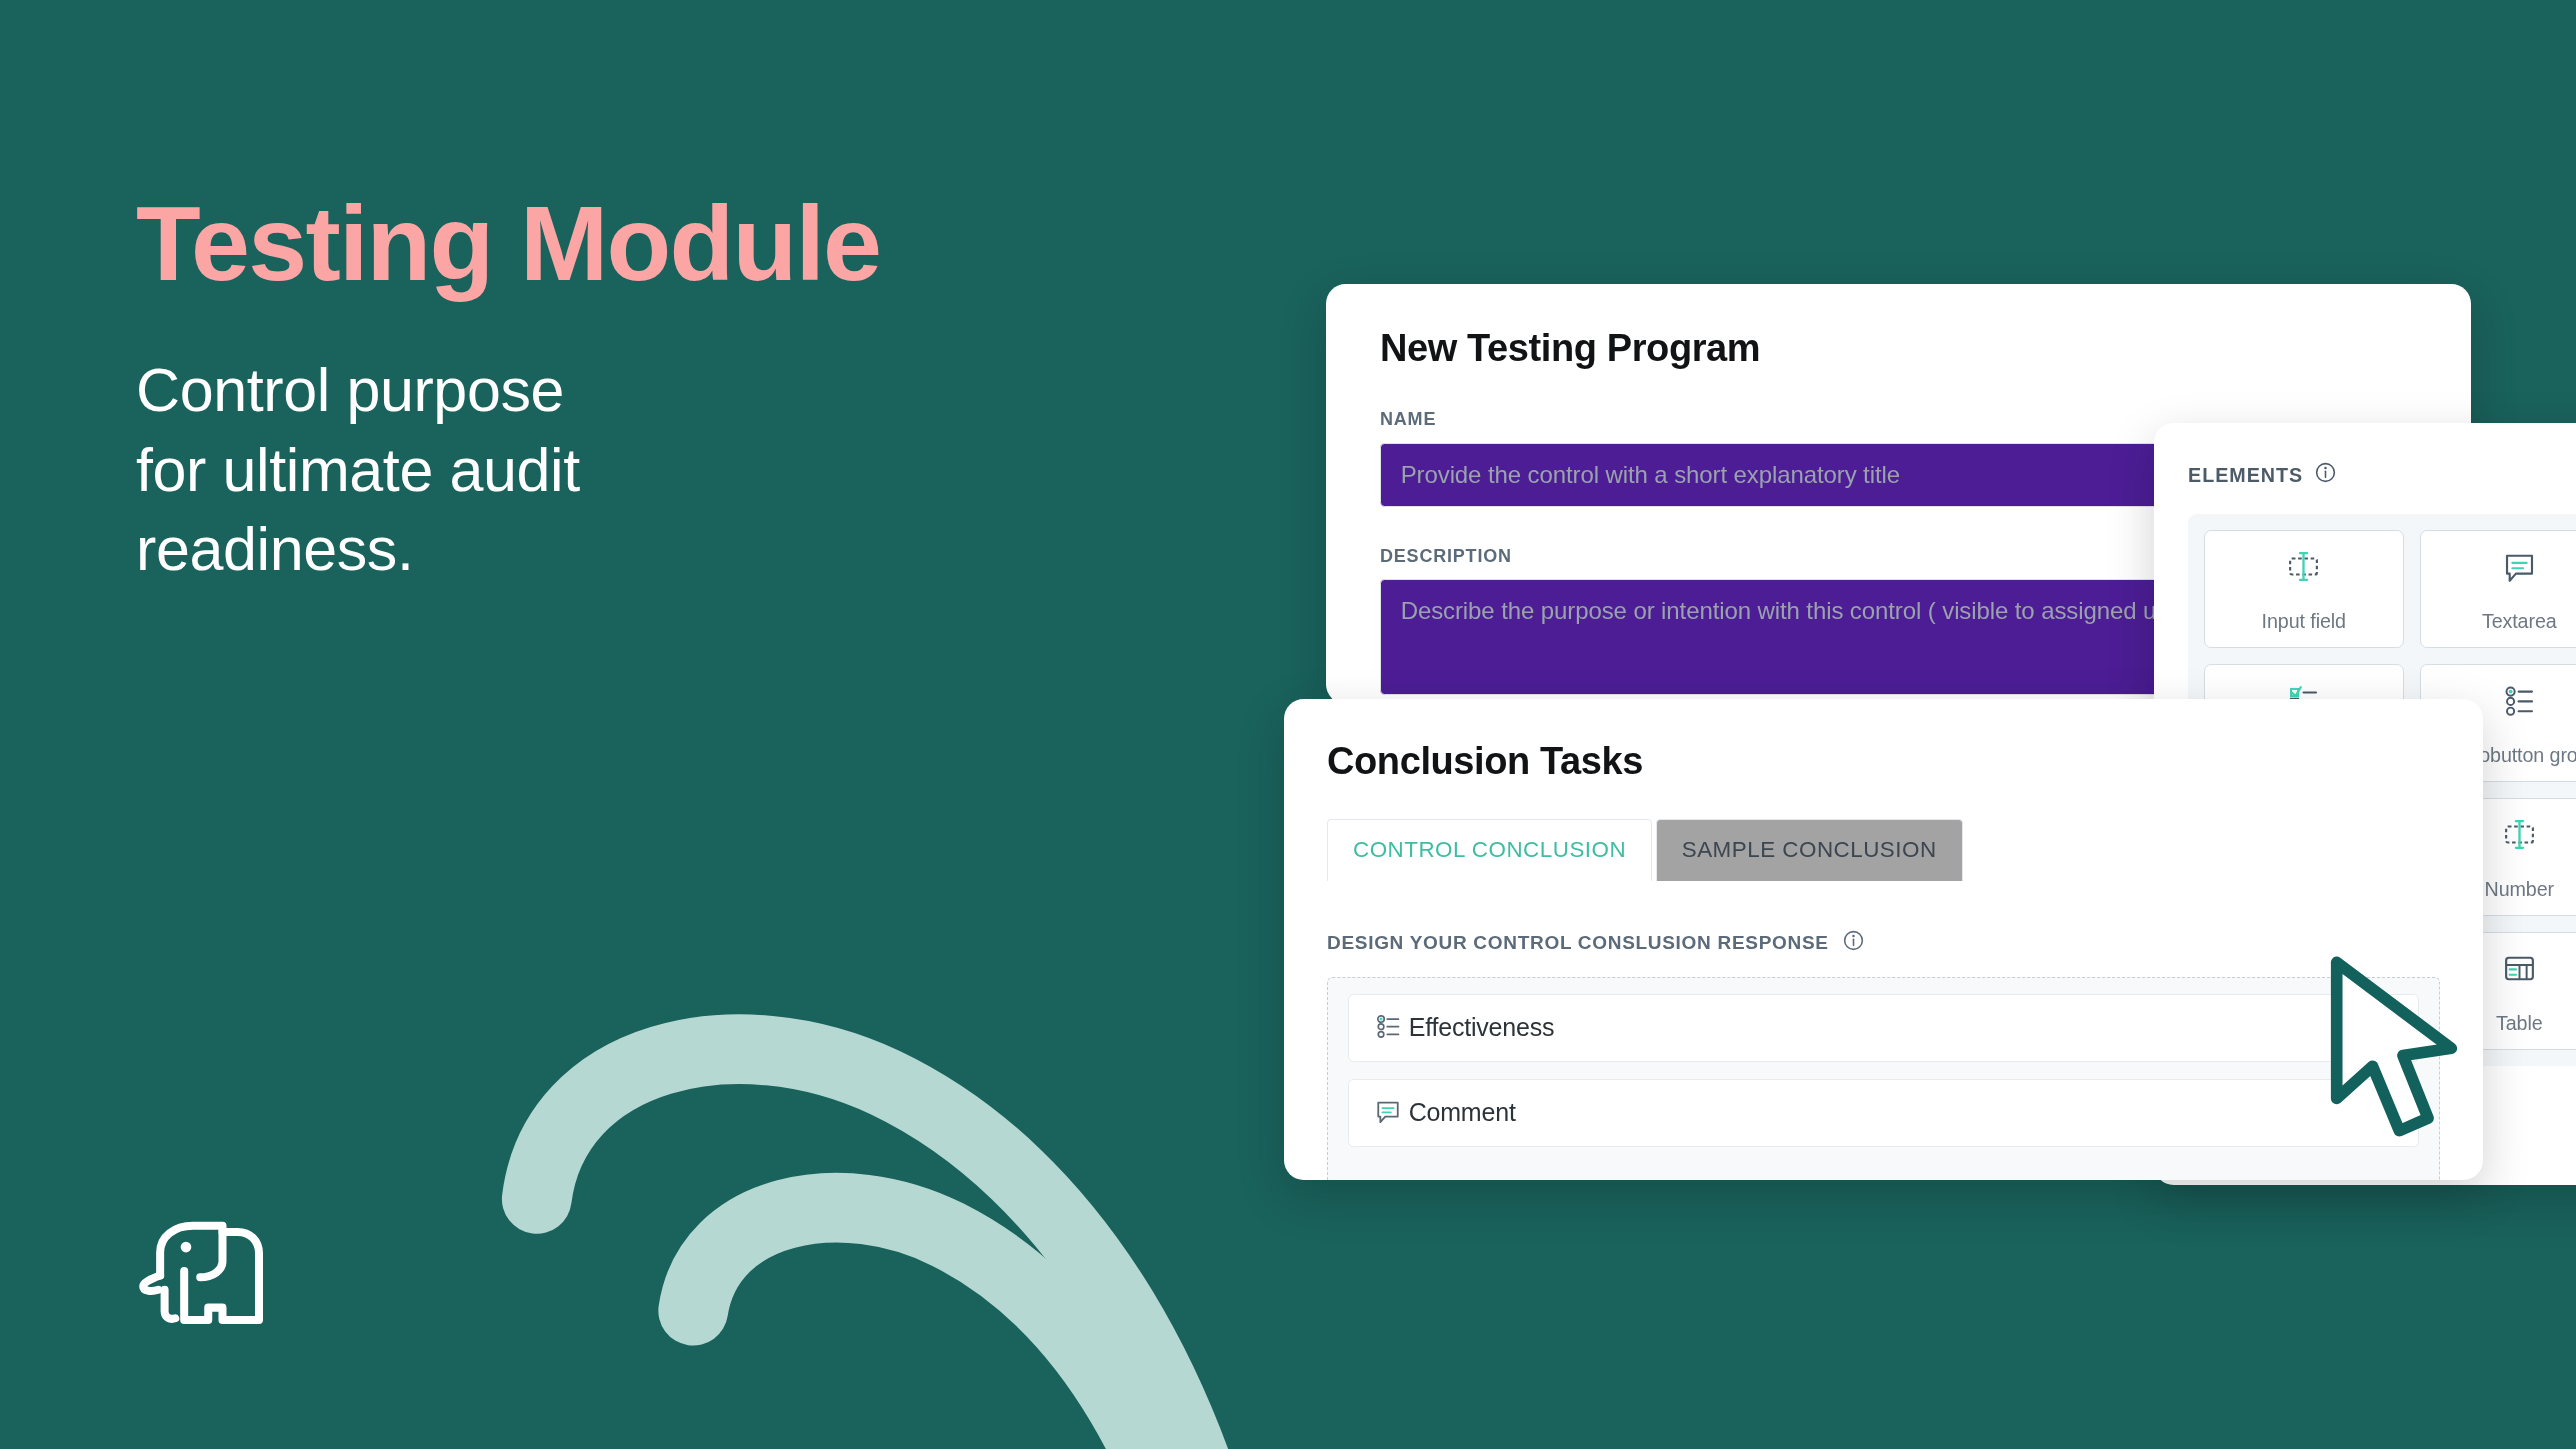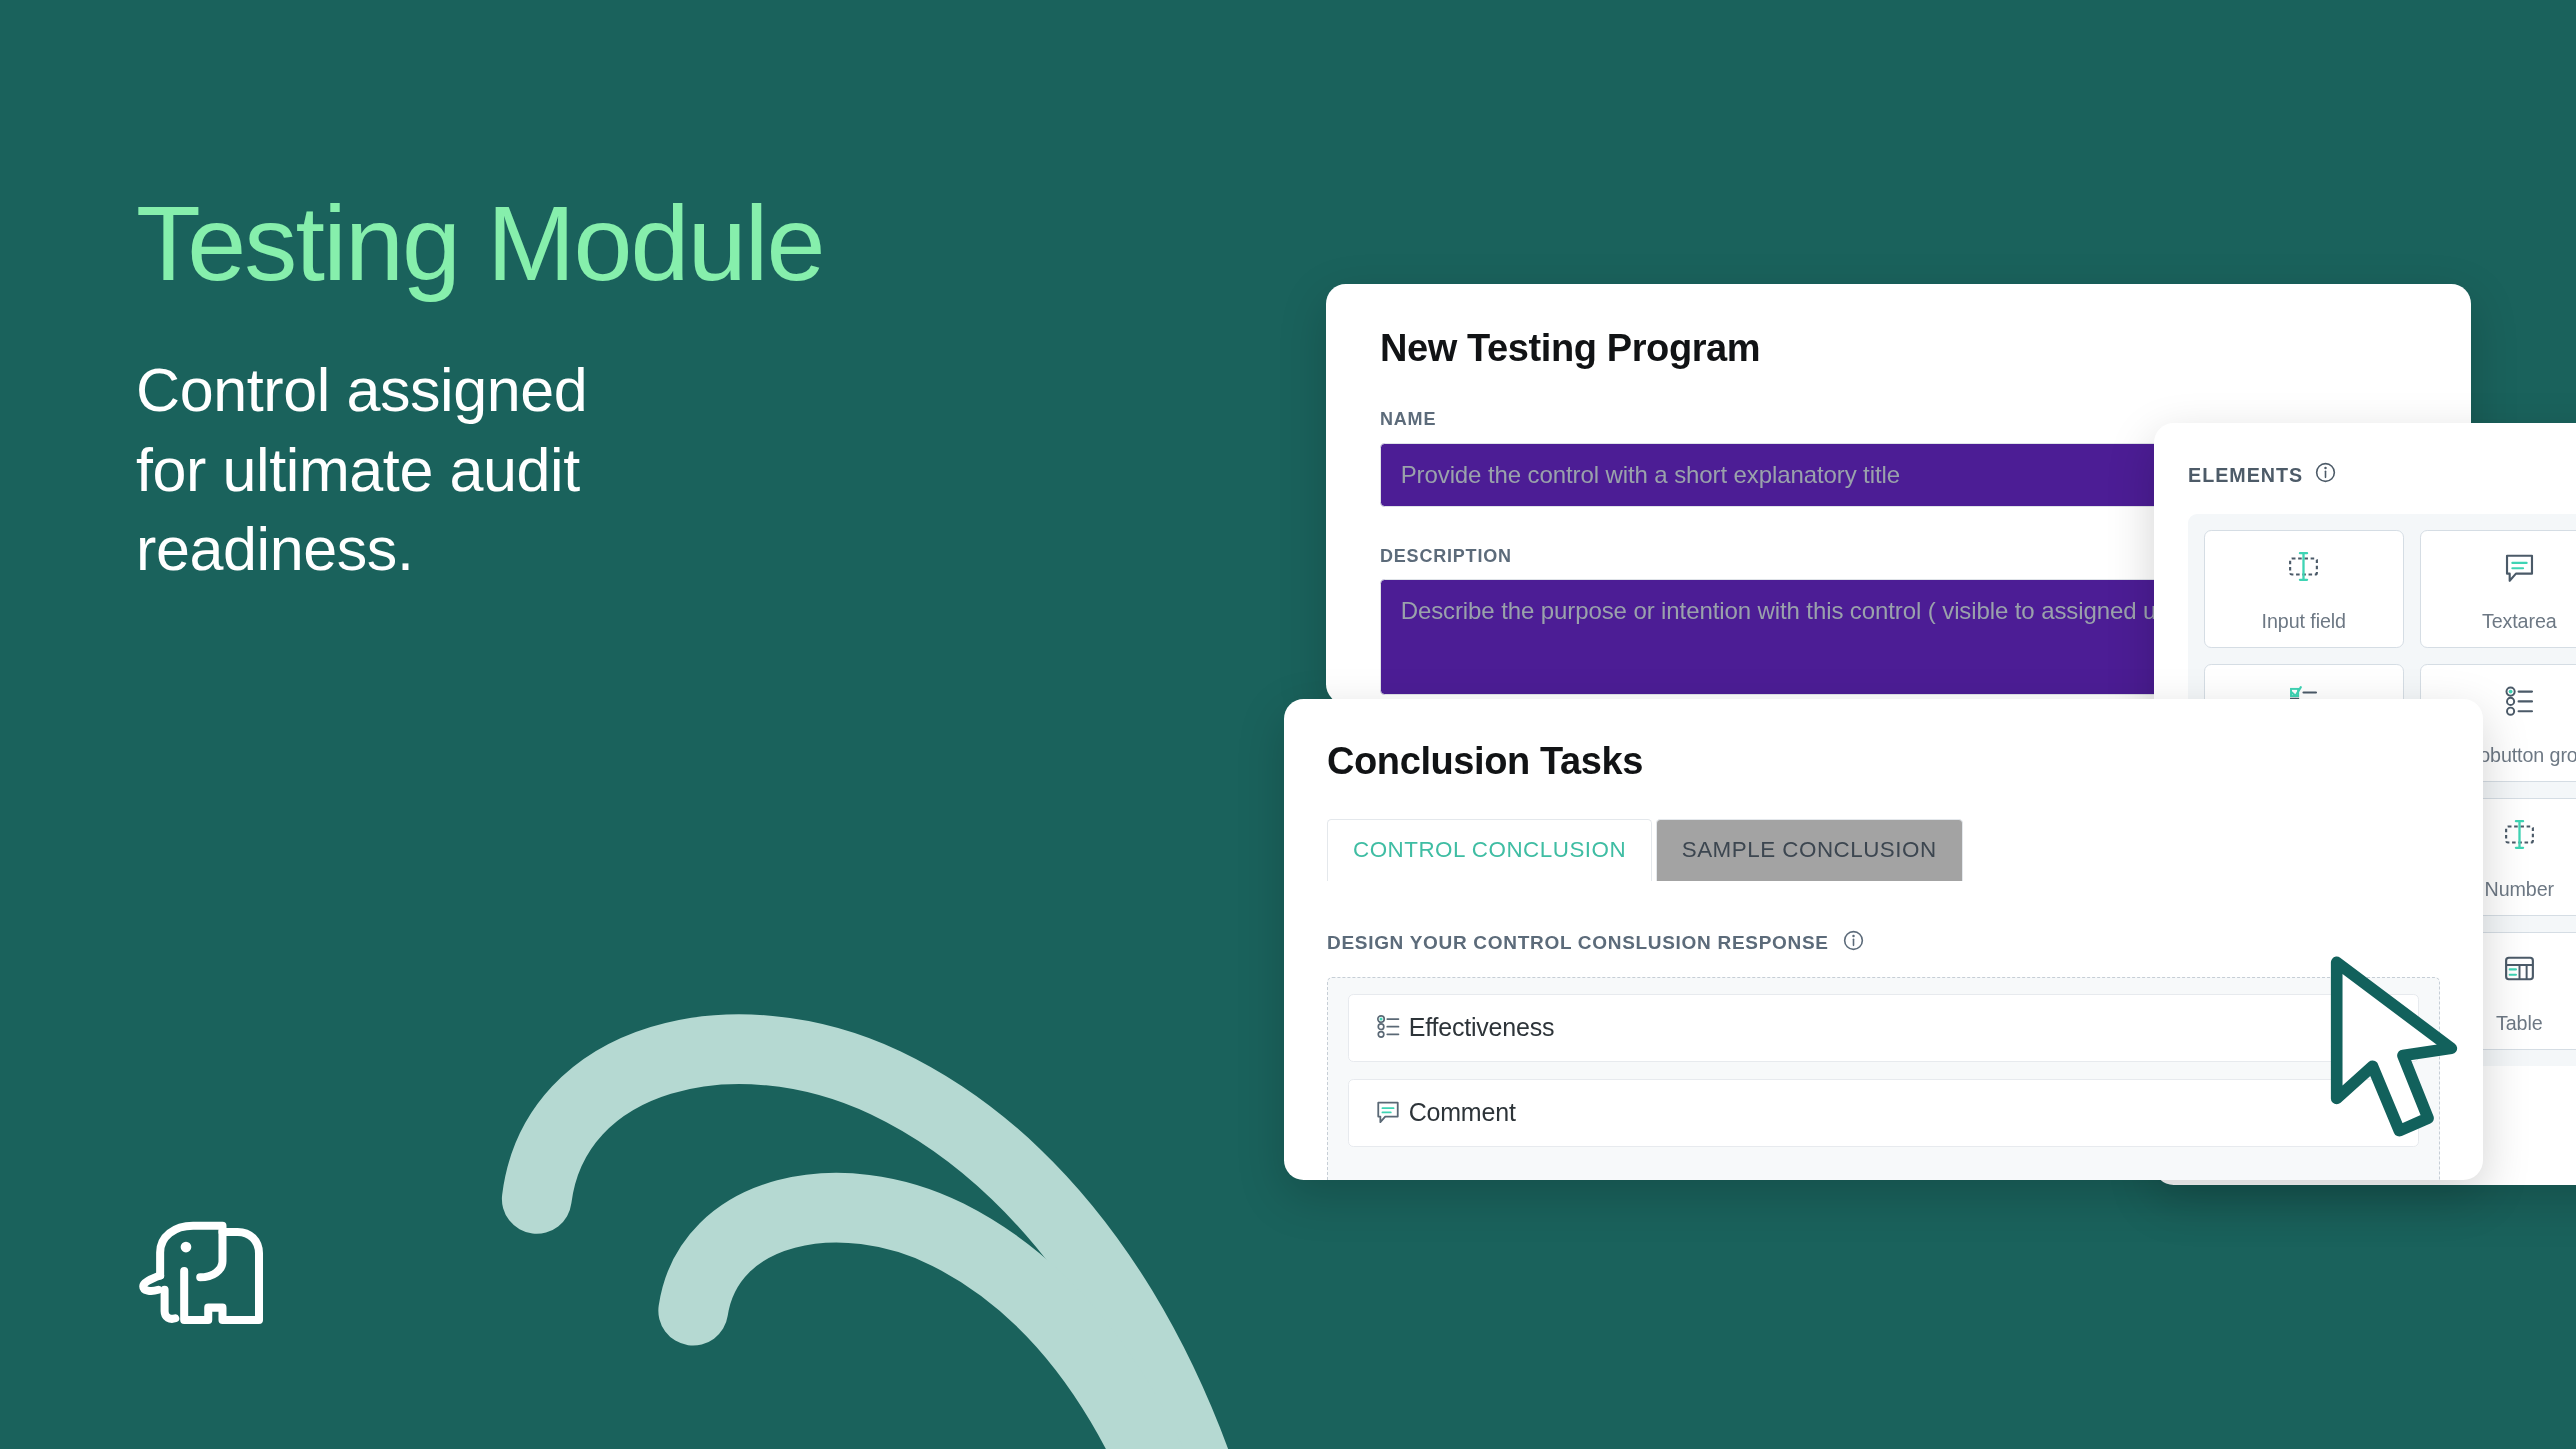--- a/index.html
+++ b/index.html
@@ -11,22 +11,22 @@
     position: relative;
   }
 
   
   .arcs { position: absolute; left: 501px; top: 1002px; width: 894px; height: 680px; overflow: hidden; }
 
   
   .hero { position: absolute; left: 136px; top: 188px; width: 1118px; }
   .hero-title {
     font-size: 106px;
-    font-weight: 400;
-    color: #86efac;
+    font-weight: 700;
+    color: #fca5a5;
     letter-spacing: -1.8px;
     line-height: 1.05;
   }
   .hero-sub {
     margin-top: 52px;
     font-size: 61px;
     font-weight: 400;
     color: #ffffff;
     line-height: 1.30;
     letter-spacing: -0.4px;
@@ -163,21 +163,21 @@
 <div class="arcs">
   <svg width="894" height="680" viewBox="0 0 1000 760" fill="none">
     <path d="M40 220 C 60 60, 260 10, 430 90 C 640 190, 790 440, 840 760" stroke="#b5d9d2" stroke-width="78" stroke-linecap="round" fill="none"></path>
     <path d="M215 345 C 232 230, 380 200, 500 260 C 655 338, 760 520, 800 760" stroke="#b5d9d2" stroke-width="78" stroke-linecap="round" fill="none"></path>
   </svg>
 </div>
 
 <div class="hero">
   <h1 class="hero-title">Testing Module</h1>
   <div class="hero-sub">
-    <div>Control assigned</div>
+    <div>Control purpose</div>
     <div>for ultimate audit</div>
     <div>readiness.</div>
   </div>
 </div>
 
 <div class="logo">
   <svg width="136" height="114" viewBox="0 0 152 128" fill="none" stroke="#ffffff" stroke-width="9" stroke-linecap="round" stroke-linejoin="round">
     <path d="M29 68 V42 C29 24 45 12 66 12 H99 V52 C99 62 88 70 74 70"></path>
     <path d="M99 19 H116 C130 19 140 29 140 43 V118 H99 V104 H83 V118 H56 V63"></path>
     <path d="M29 68 C18 72 10 76 10 80 C10 85 18 87 27 84"></path>

